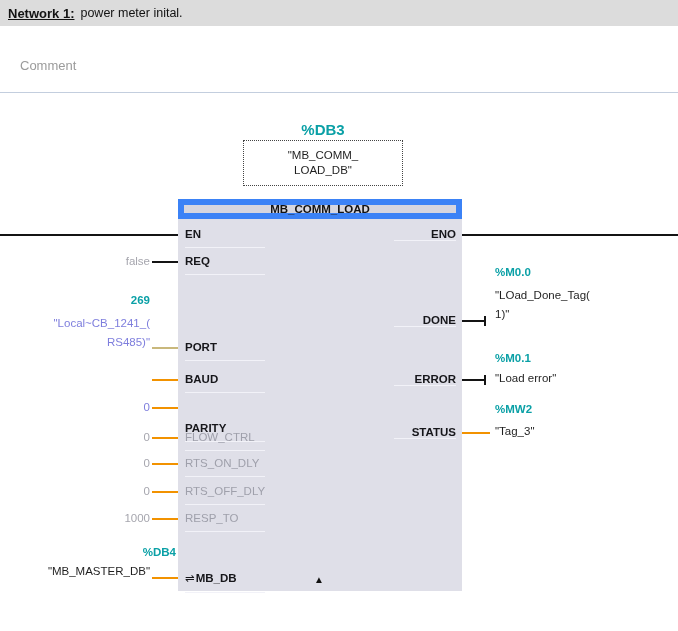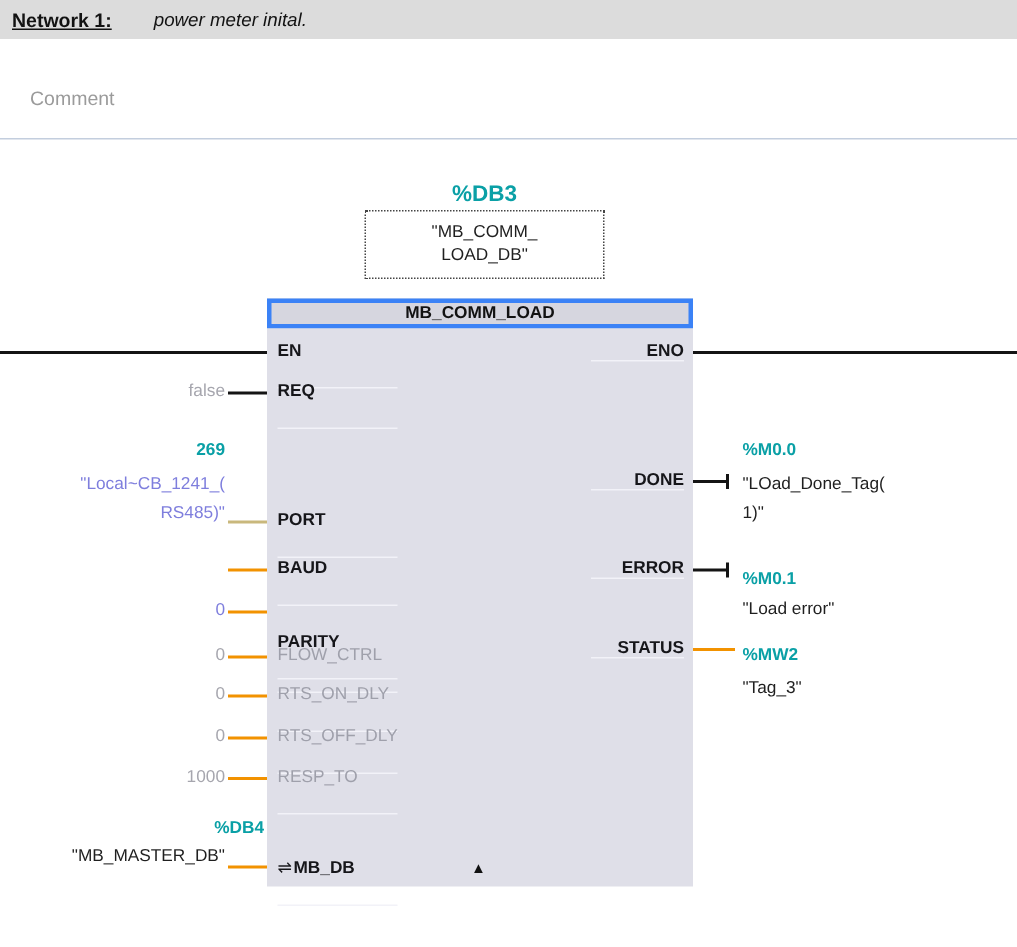--- a/index.html
+++ b/index.html
@@ -5,54 +5,54 @@
   html,body{margin:0;padding:0;background:#fff;}
   #canvas{
     position:relative;width:678px;height:631px;background:#ffffff;overflow:hidden;
     font-family:"Liberation Sans","DejaVu Sans",sans-serif;
     -webkit-font-smoothing:antialiased;
   }
   
   .net-bar{position:absolute;left:0;top:20;width:678px;height:26px;background:#dcdcdc;
     display:flex;align-items:center;}
   .net-label{font-weight:bold;font-size:13px;color:#121212;margin-left:8px;text-decoration:underline;}
-  .net-title{font-size:12.5px;color:#121212;margin-left:28px;font-style:italic;}
+  .net-title{font-size:12.5px;color:#121212;margin-left:6px;}
   .comment{position:absolute;left:20px;top:58px;font-size:13px;color:#9b9b9b;}
   .separator{position:absolute;left:0;top:92px;width:678px;height:1px;background:#c3cede;}
 
   
   .wire{position:absolute;height:2px;background:#141414;}
   .wire.orange{background:#f29200;}
   .wire.tan{background:#c9b87c;}
   .endbar{position:absolute;width:2px;height:10px;background:#141414;}
 
   
   .db-addr{position:absolute;left:243px;top:121px;width:160px;text-align:center;
     color:#0aa0a6;font-weight:bold;font-size:15px;}
   .db-box{position:absolute;left:243px;top:140px;width:160px;height:46px;box-sizing:border-box;
     border:1px dotted #444;background:#fff;display:flex;flex-direction:column;
     align-items:center;justify-content:center;font-size:11.5px;color:#1f1f1f;line-height:15px;}
 
   
   .blk-header{position:absolute;left:178px;top:199px;width:284px;height:20px;box-sizing:border-box;
-    background:#d6d6df;border:3px solid #3b82f6;display:flex;align-items:center;justify-content:center;
+    background:#d6d6df;border:6px solid #3b82f6;display:flex;align-items:center;justify-content:center;
     font-size:11.5px;font-weight:bold;color:#121212;}
   .blk-body{position:absolute;left:178px;top:219px;width:284px;height:372px;background:#dfdfe8;}
 
   
   .pin-l{position:absolute;left:185px;width:80px;font-size:11.5px;font-weight:bold;color:#16161a;
-    border-bottom:1px solid #f2f2f8;padding-bottom:18px;}
+    border-bottom:1px solid #f2f2f8;padding-bottom:7px;}
   .pin-r{position:absolute;left:394px;width:62px;text-align:right;font-size:11.5px;font-weight:bold;
     color:#16161a;border-bottom:1px solid #f2f2f8;padding-bottom:0;}
   .dim{color:#9fa0ab;font-weight:normal;}
   .inout-sym{font-weight:normal;margin-right:1px;}
 
   
   .val{position:absolute;left:0;width:150px;text-align:right;font-size:11.5px;}
-  .opd{position:absolute;left:495px;font-size:11.5px;margin-top:28px;}
+  .opd{position:absolute;left:495px;font-size:11.5px;}
   .teal{color:#0aa0a6;font-weight:bold;}
   .vblue{color:#7e7edd;}
   .vgray{color:#a6a6ae;}
   .tag{color:#1f1f1f;}
 
   .collapse-tri{position:absolute;left:314px;top:575px;font-size:10px;color:#111;line-height:10px;}
 </style>
 </head>
 <body>
 

